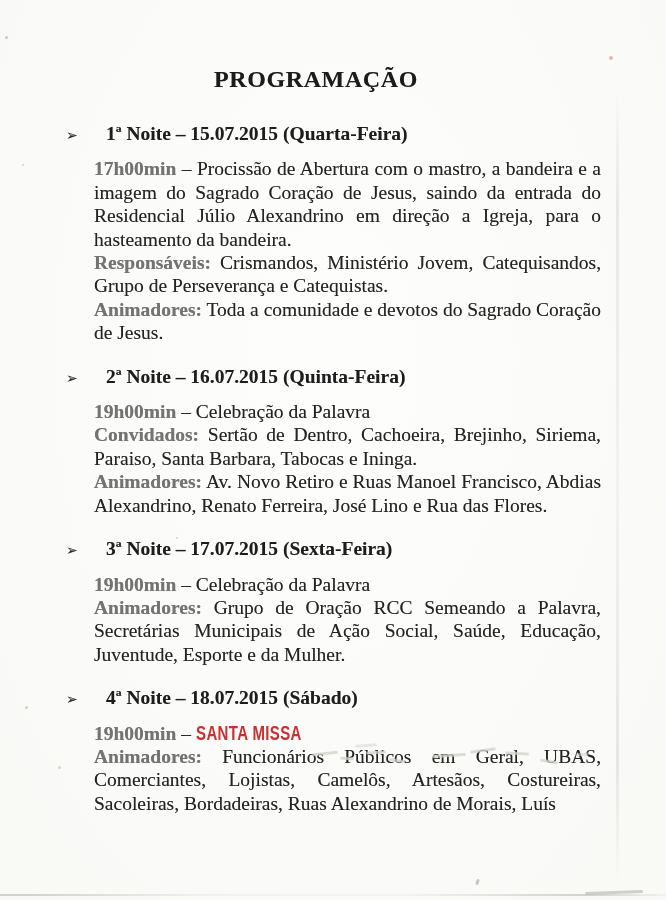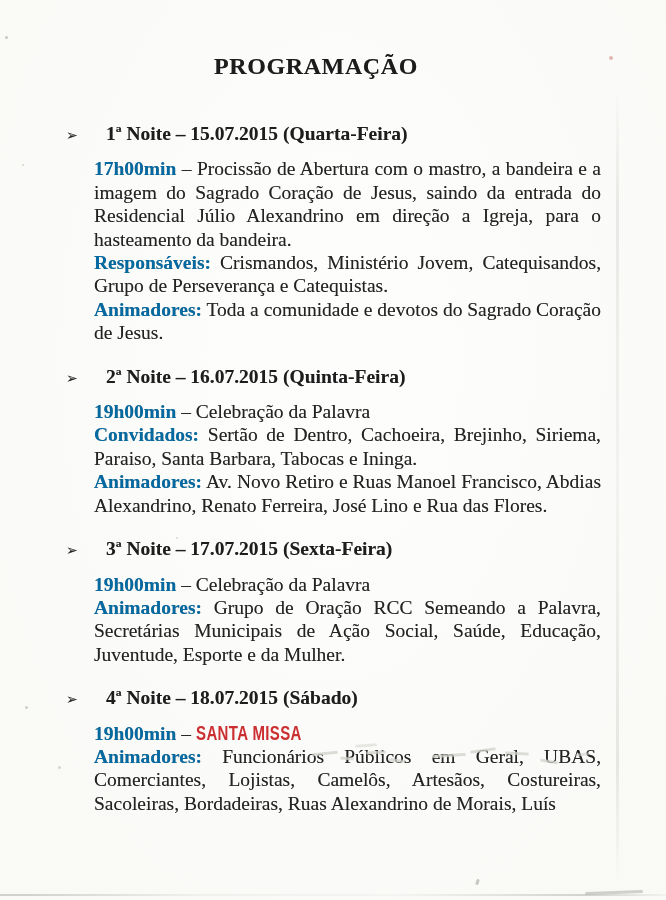--- a/index.html
+++ b/index.html
@@ -9,21 +9,21 @@
     font-family:"Liberation Serif",serif;
     color:#242424;
   }
   .paper{
     position:absolute;inset:0;
     background:
       radial-gradient(ellipse at 50% 40%, rgba(255,255,255,0.6), rgba(244,244,240,0.25) 85%),
       #fbfbf9;
   }
   .doc-title{
-    position:absolute;top:53px;left:0;width:632px;
+    position:absolute;top:66px;left:0;width:632px;
     text-align:center;margin:0;
     font-size:24px;font-weight:700;letter-spacing:0.6px;
     color:#1c1c1c;
     text-shadow:0 0 0.6px rgba(40,40,40,0.5);
   }
   .content{
     position:absolute;left:94px;top:110px;width:507px;
     font-size:19.5px;line-height:23.4px;
     text-align:justify;
     color:#232323;
@@ -34,21 +34,21 @@
   .nh{
     margin:12px;font-size:inherit;line-height:inherit;
     font-weight:700;text-align:left;color:#1d1d1d;
   }
   .bullet{
     position:absolute;left:-28px;top:2px;
     font-family:"DejaVu Sans",sans-serif;
     font-size:14px;color:#2b2b2b;
   }
   .entry{margin:0;}
-  .lbl{font-weight:700;color:#0369a1;}
+  .lbl{font-weight:700;color:#737373;}
   .santa{
     font-family:"Liberation Sans",sans-serif;
     font-weight:700;font-size:20px;
     letter-spacing:0.5px;white-space:nowrap;
     display:inline-block;transform:scaleX(0.75);transform-origin:0 62%;
     text-shadow:none;
   }
   
   .scanline-right{
     position:absolute;left:616px;top:88px;width:3px;height:794px;

